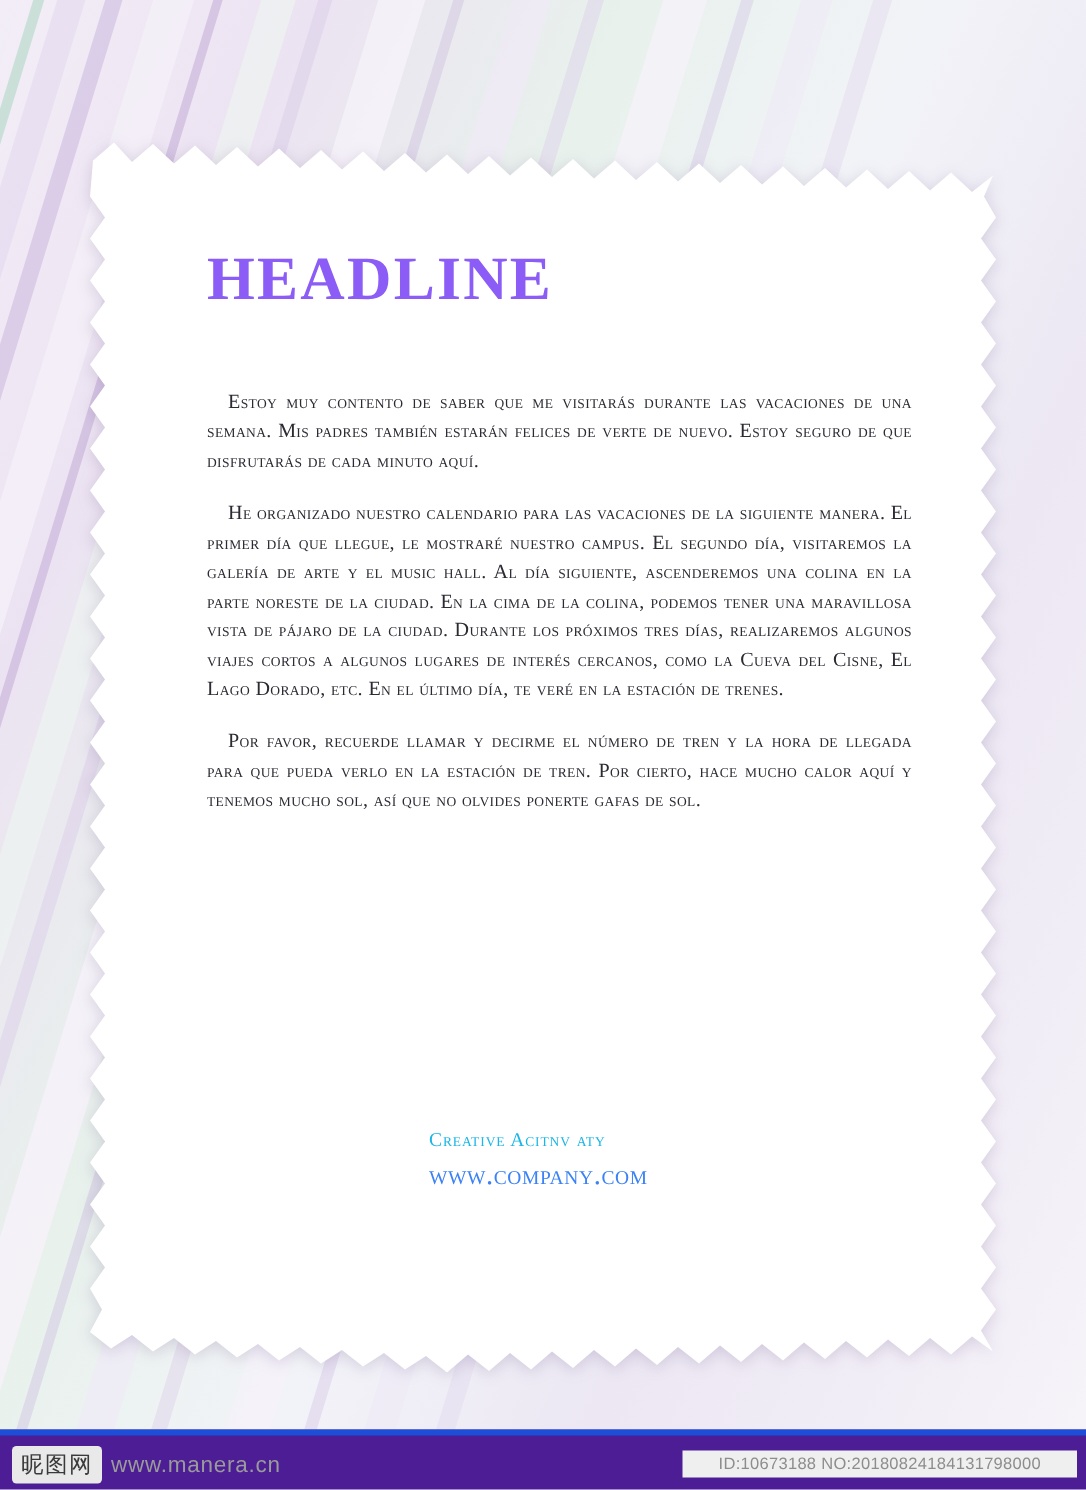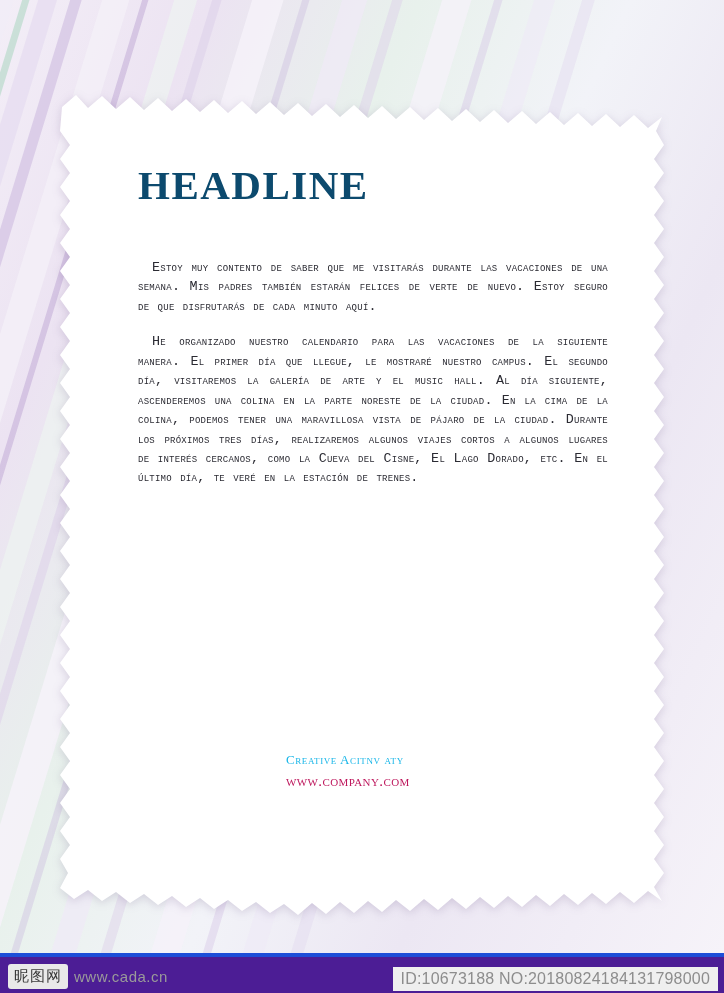--- a/index.html
+++ b/index.html
@@ -74,38 +74,37 @@
     left: 80px;
     top: 70px;
     width: 470px;
   }
 
   .headline {
     font-family: "Liberation Serif", serif;
     font-size: 41px;
     letter-spacing: 1.5px;
     font-weight: bold;
-    color: #0c4a6e;
+    color: #8b5cf6;
     margin: 0 0 52px 0;
     line-height: 1;
   }
 
   .body-text {
     font-family: "Liberation Serif", serif;
     font-size: 13.4px;
     line-height: 1.45;
     color: #2b2b33;
     text-align: justify;
     font-variant: small-caps;
     letter-spacing: 0.25px;
   }
   .body-text p {
     margin: 16px 0 2px 0;
     text-indent: 14px;
-    font-family: Liberation Mono, monospace;
   }
 
   .footer-block {
     position: absolute;
     right: 52px;
     top: 655px;
     width: 330px;
     font-variant: small-caps;
     line-height: 1.5;
   }
@@ -116,22 +115,22 @@
     font-family: "Liberation Serif", serif;
   }
   .f-line2 {
     color: #e03030;
     font-size: 14px;
     font-weight: bold;
     letter-spacing: 0.4px;
     font-family: "Liberation Serif", serif;
   }
   .f-line3 {
-    color: #be185d;
-    font-size: 15px;
+    color: #3b82f6;
+    font-size: 19px;
     letter-spacing: 0.4px;
     font-family: "Liberation Serif", serif;
   }
 
   
   #footbar {
     position: absolute;
     left: 0;
     top: 953px;
     width: 724px;
@@ -160,24 +159,24 @@
     font-family: "Liberation Sans", sans-serif;
     font-size: 15px;
     color: #9a9a9a;
     letter-spacing: 0.5px;
   }
   .wm-right {
     position: absolute;
     right: 6px;
     top: 10px;
     font-family: "Liberation Sans", sans-serif;
-    font-size: 16px;
+    font-size: 11px;
     color: #8d8d8d;
     background: #efefef;
-    padding: 3px 8px;
+    padding: 3px 24px;
     letter-spacing: 0.2px;
   }
 </style>
 </head>
 <body>
 
 <div id="poster">
 
   <div class="bg-base"></div>
 
@@ -211,29 +210,30 @@
           4,12 18,0 30,13 44,1 58,14 72,2 86,15 100,3 114,16 128,4 142,17 156,5 170,18 184,6 198,19 212,7 226,20 240,8 254,21 268,9 282,22 296,10 310,23 324,11 338,24 352,12 366,25 380,13 394,26 408,14 422,27 436,15 450,28 464,16 478,29 492,17 506,30 520,18 534,31 548,19 562,32 576,20 590,33 604,22 598,36 606,50 596,64 606,78 596,92 606,106 596,120 606,134 596,148 606,162 596,176 606,190 596,204 606,218 596,232 606,246 596,260 606,274 596,288 606,302 596,316 606,330 596,344 606,358 596,372 606,386 596,400 606,414 596,428 606,442 596,456 606,470 596,484 606,498 596,512 606,526 596,540 606,554 596,568 606,582 596,596 606,610 596,624 606,638 596,652 606,666 596,680 606,694 596,708 606,722 596,736 606,750 596,764 606,778 596,792 604,806 590,796 576,808 562,797 548,809 534,798 520,810 506,799 492,811 478,800 464,812 450,801 436,813 422,802 408,814 394,803 380,815 366,804 352,816 338,805 324,817 310,806 296,818 282,807 268,819 254,808 240,820 226,809 212,818 198,807 184,816 170,805 156,814 142,803 128,812 114,801 100,810 86,799 72,808 58,797 44,806 30,795 16,804 2,793 10,778 2,764 12,750 2,736 12,722 2,708 12,694 2,680 12,666 2,652 12,638 2,624 12,610 2,596 12,582 2,568 12,554 2,540 12,526 2,512 12,498 2,484 12,470 2,456 12,442 2,428 12,414 2,400 12,386 2,372 12,358 2,344 12,330 2,316 12,302 2,288 12,274 2,260 12,246 2,232 12,218 2,204 12,190 2,176 12,162 2,148 12,134 2,120 12,106 2,92 12,78 2,64 12,50 2,36
         "></polygon>
       </svg>
     </div>
 
     <div class="paper-content">
       <h1 class="headline">HEADLINE</h1>
       <div class="body-text">
         <p>Estoy muy contento de saber que me visitarás durante las vacaciones de una semana. Mis padres también estarán felices de verte de nuevo. Estoy seguro de que disfrutarás de cada minuto aquí.</p>
         <p>He organizado nuestro calendario para las vacaciones de la siguiente manera. El primer día que llegue, le mostraré nuestro campus. El segundo día, visitaremos la galería de arte y el music hall. Al día siguiente, ascenderemos una colina en la parte noreste de la ciudad. En la cima de la colina, podemos tener una maravillosa vista de pájaro de la ciudad. Durante los próximos tres días, realizaremos algunos viajes cortos a algunos lugares de interés cercanos, como la Cueva del Cisne, El Lago Dorado, etc. En el último día, te veré en la estación de trenes.</p>
+        <p>Por favor, recuerde llamar y decirme el número de tren y la hora de llegada para que pueda verlo en la estación de tren. Por cierto, hace mucho calor aquí y tenemos mucho sol, así que no olvides ponerte gafas de sol.</p>
       </div>
     </div>
 
     <div class="footer-block">
       <div class="f-line1">Creative Acitnv aty</div>
       <div class="f-line3">www.company.com</div>
     </div>
   </div>
 </div>
 
 <div id="footbar">
   <div class="wm-left">
     <span class="wm-logo">昵图网</span>
-    <span class="wm-url">www.cada.cn</span>
+    <span class="wm-url">www.manera.cn</span>
   </div>
   <div class="wm-right">ID:10673188 NO:20180824184131798000</div>
 </div>
 
 </body></html>

